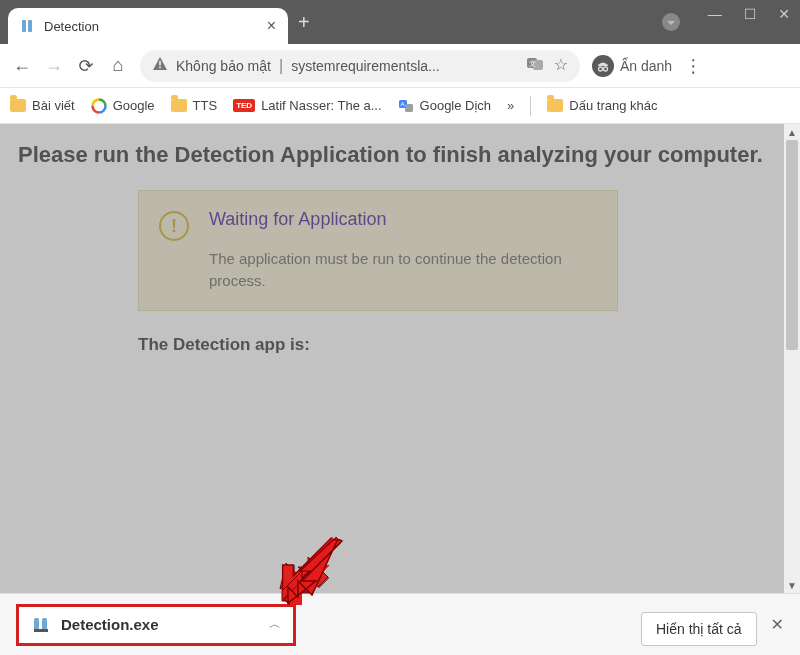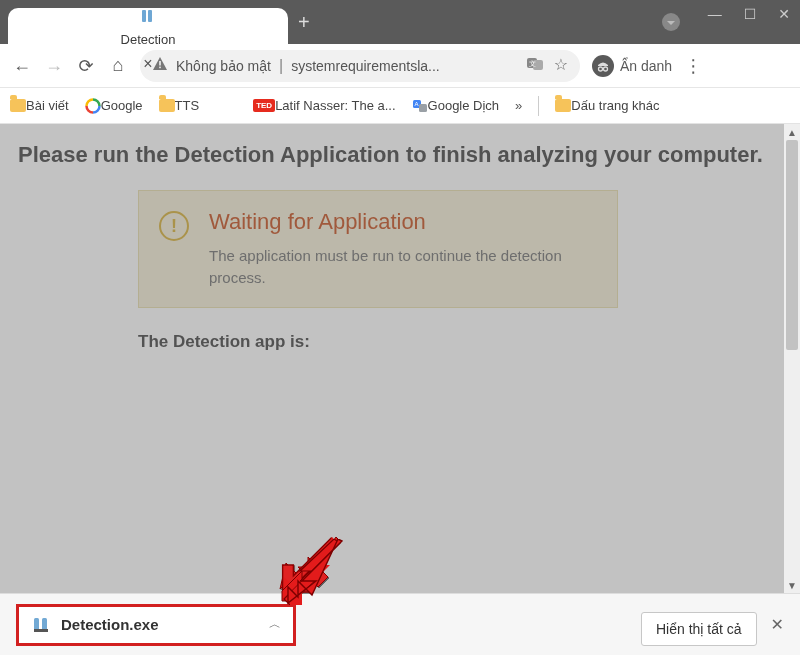--- a/index.html
+++ b/index.html
@@ -1,19 +1,19 @@
 <!DOCTYPE html>
 <html><head>
 <meta charset="utf-8">
 <style>
 * { box-sizing: border-box; margin: 0; padding: 0; }
 body { font-family: "Segoe UI", Arial, sans-serif; width: 800px; height: 655px; overflow: hidden; background: #5a5a5a; position: relative; }
 
 .titlebar { height: 44px; background: #5a5a5a; display: flex; align-items: center; position: relative; }
-.tab { background: #fff; height: 36px; margin-top: 8px; margin-left: 8px; border-radius: 10px 10px 0 0; display: flex; align-items: center; padding: 0 12px; width: 280px; gap: 8px; flex-direction: column; }
+.tab { background: #fff; height: 36px; margin-top: 8px; margin-left: 8px; border-radius: 10px 10px 0 0; display: flex; align-items: center; padding: 0 12px; width: 280px; gap: 8px; }
 .tab .favicon { width: 16px; height: 16px; display: inline-flex; align-items: center; justify-content: center; }
 .tab-title { font-size: 13px; color: #3a3a3a; flex: 1; }
 .tab-close { font-size: 16px; color: #555; cursor: pointer; }
 .newtab { color: #ddd; margin-left: 10px; font-size: 20px; cursor: pointer; }
 .win-ctrls { position: absolute; right: 10px; top: 6px; display: flex; gap: 22px; }
 .win-ctrls span { color: #ccc; font-size: 14px; cursor: pointer; }
 
 .toolbar { height: 44px; background: #fff; display: flex; align-items: center; padding: 0 12px; gap: 12px; border-bottom: 1px solid #e6e6e6; }
 .nav-btn { color: #5a5a5a; font-size: 18px; cursor: pointer; width: 20px; text-align: center; }
 .nav-btn.disabled { color: #bbb; }
@@ -22,40 +22,40 @@
 .omnibox .sec-text { color: #555; font-size: 14px; }
 .omnibox .divider { color: #888; }
 .omnibox .url { color: #555; font-size: 14px; }
 .omnibox .right { margin-left: auto; display: flex; gap: 10px; }
 .omni-ico { color: #666; font-size: 16px; }
 .incog { display: flex; align-items: center; gap: 6px; color: #5a5a5a; font-size: 14px; }
 .incog-ico { width: 22px; height: 22px; background: #5a5a5a; border-radius: 11px; display: inline-flex; align-items: center; justify-content: center; }
 .menu-dots { color: #5a5a5a; font-size: 18px; cursor: pointer; }
 
 .bookmark-bar { height: 36px; background: #fff; display: flex; align-items: center; padding: 0 10px; gap: 16px; border-bottom: 1px solid #e3e3e3; font-size: 13px; color: #444; }
-.bm-item { display: flex; align-items: center; cursor: pointer; white-space: nowrap; }
+.bm-item { display: flex; align-items: center; gap: 6px; cursor: pointer; white-space: nowrap; }
 .folder-ico { width: 16px; height: 13px; background: #f6c35a; border-radius: 2px; display: inline-block; position: relative; }
 .folder-ico::before { content: ""; position: absolute; top: -4px; left: 0; width: 7px; height: 4px; background: #f6c35a; border-radius: 2px 2px 0 0; }
 .google-ico { display: inline-flex; }
-.ted-ico { background: #e62b1e; color: #fff; font-size: 8px; font-weight: bold; padding: 2px 3px; border-radius: 2px; margin-left: 38px; }
+.ted-ico { background: #e62b1e; color: #fff; font-size: 8px; font-weight: bold; padding: 2px 3px; border-radius: 2px; }
 .gd-ico { display: inline-flex; }
 .bm-more { color: #555; }
 .bm-sep { width: 1px; height: 20px; background: #ccc; }
 
 .content-wrap { position: absolute; top: 124px; left: 0; right: 0; bottom: 0; background: #6b6b6b; }
 .overlay { position: absolute; inset: 0; background: rgba(120,120,120,0.45); z-index: 5; }
 .page { position: absolute; top: 0; left: 0; right: 16px; bottom: 62px; background: #fff; padding: 18px; z-index: 1; }
 .scrollbar { position: absolute; right: 0; top: 0; width: 16px; bottom: 62px; background: #efefef; z-index: 6; }
 .scroll-arrow { height: 16px; display: flex; align-items: center; justify-content: center; color: #666; font-size: 10px; }
 .scroll-thumb { position: absolute; top: 16px; left: 2px; right: 2px; height: 210px; background: #c2c2c2; border-radius: 2px; }
 
 .page h1 { font-size: 22px; font-weight: 600; color: #333; margin-bottom: 22px; }
 .notice { background: #f4edd3; border: 1px solid #e6dba6; padding: 18px 18px 18px 70px; margin: 0 0 24px 120px; position: relative; width: 480px; }
 .notice .icon { position: absolute; left: 20px; top: 20px; width: 30px; height: 30px; border: 2.5px solid #d4a926; border-radius: 50%; display: flex; align-items: center; justify-content: center; color: #d4a926; font-weight: bold; font-size: 18px; }
-.notice .title { font-size: 22px; color: #c2410c; margin-bottom: 10px; }
+.notice .title { font-size: 18px; color: #4c1d95; margin-bottom: 18px; }
 .notice .body { font-size: 15px; color: #666; line-height: 1.45; }
 .section-h { font-size: 17px; font-weight: 600; color: #333; margin: 0 0 12px 120px; }
 .bullets { margin-left: 160px; }
 .bullets li { font-size: 15px; color: #555; line-height: 1.7; }
 
 .dlbar { position: absolute; left: 0; right: 0; bottom: 0; height: 62px; background: #f6f6f6; display: flex; align-items: center; padding: 0 16px; z-index: 10; border-top: 1px solid #ddd; }
 .dl-item { display: flex; align-items: center; gap: 10px; background: #fff; border: 3px solid #d22020; padding: 8px 12px; font-size: 15px; color: #333; cursor: pointer; width: 280px; justify-content: space-between; }
 .dl-left { display: flex; align-items: center; gap: 10px; font-weight: bold; }
 .dl-ico { width: 20px; height: 20px; display: inline-flex; }
 .dl-caret { font-size: 12px; color: #555; }

